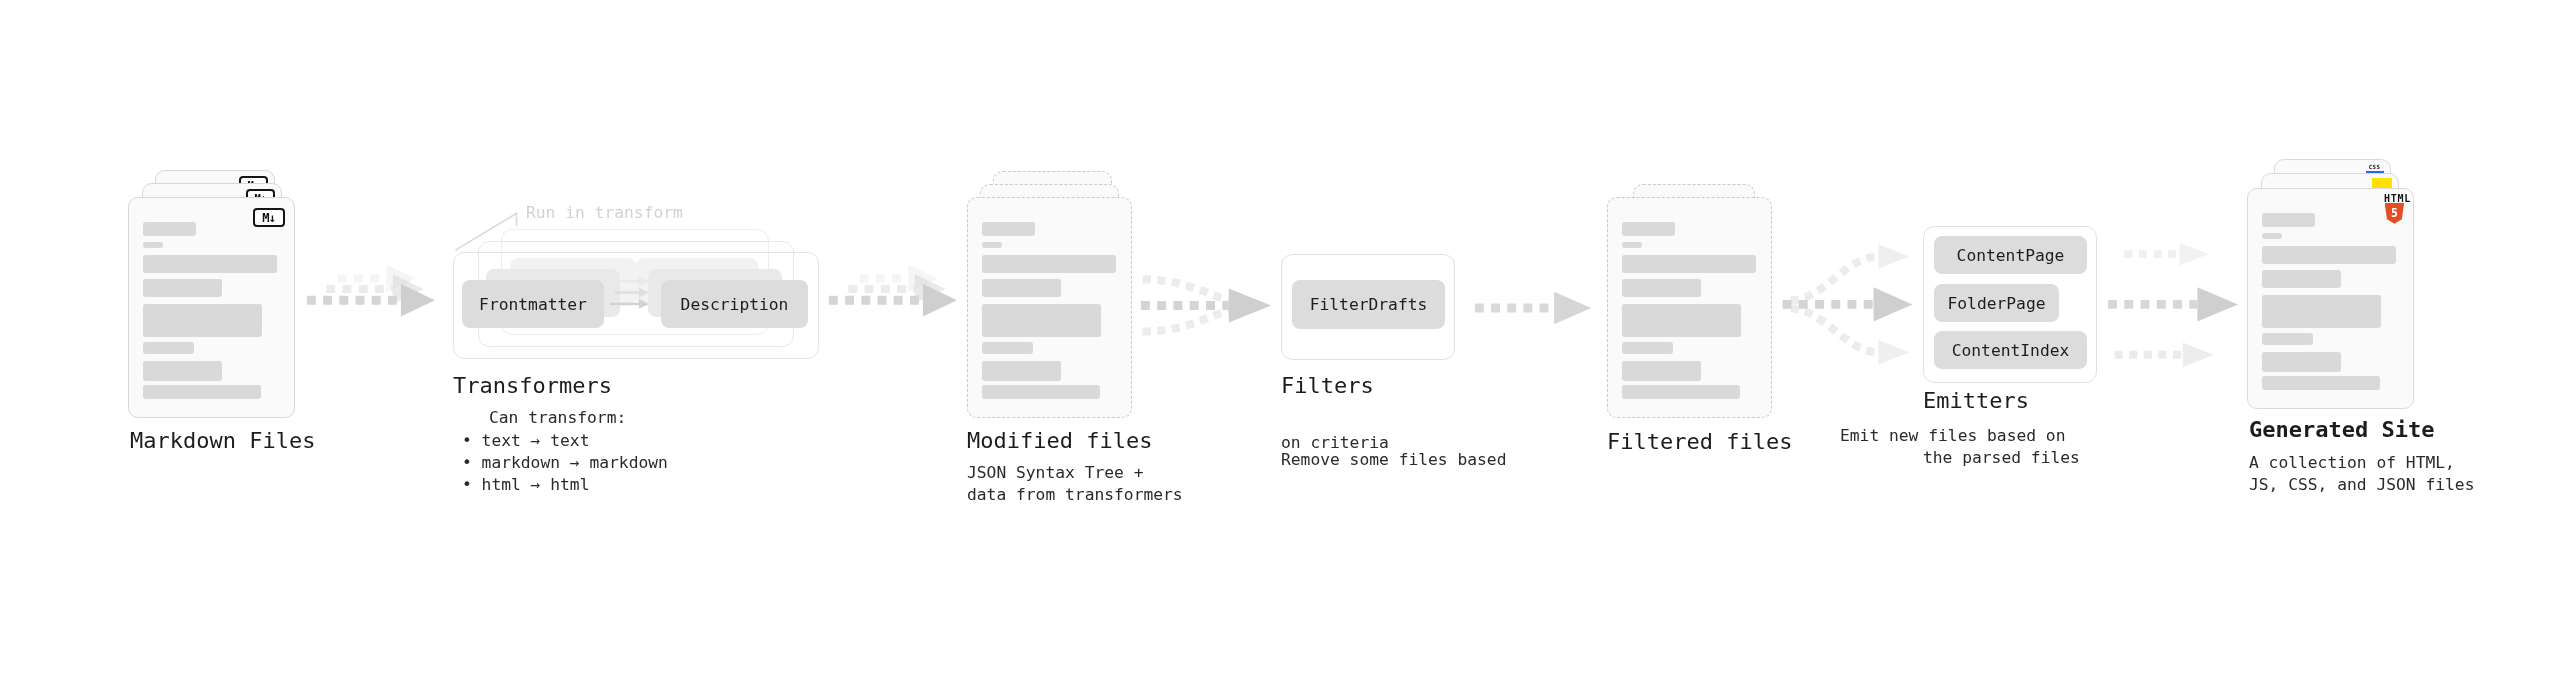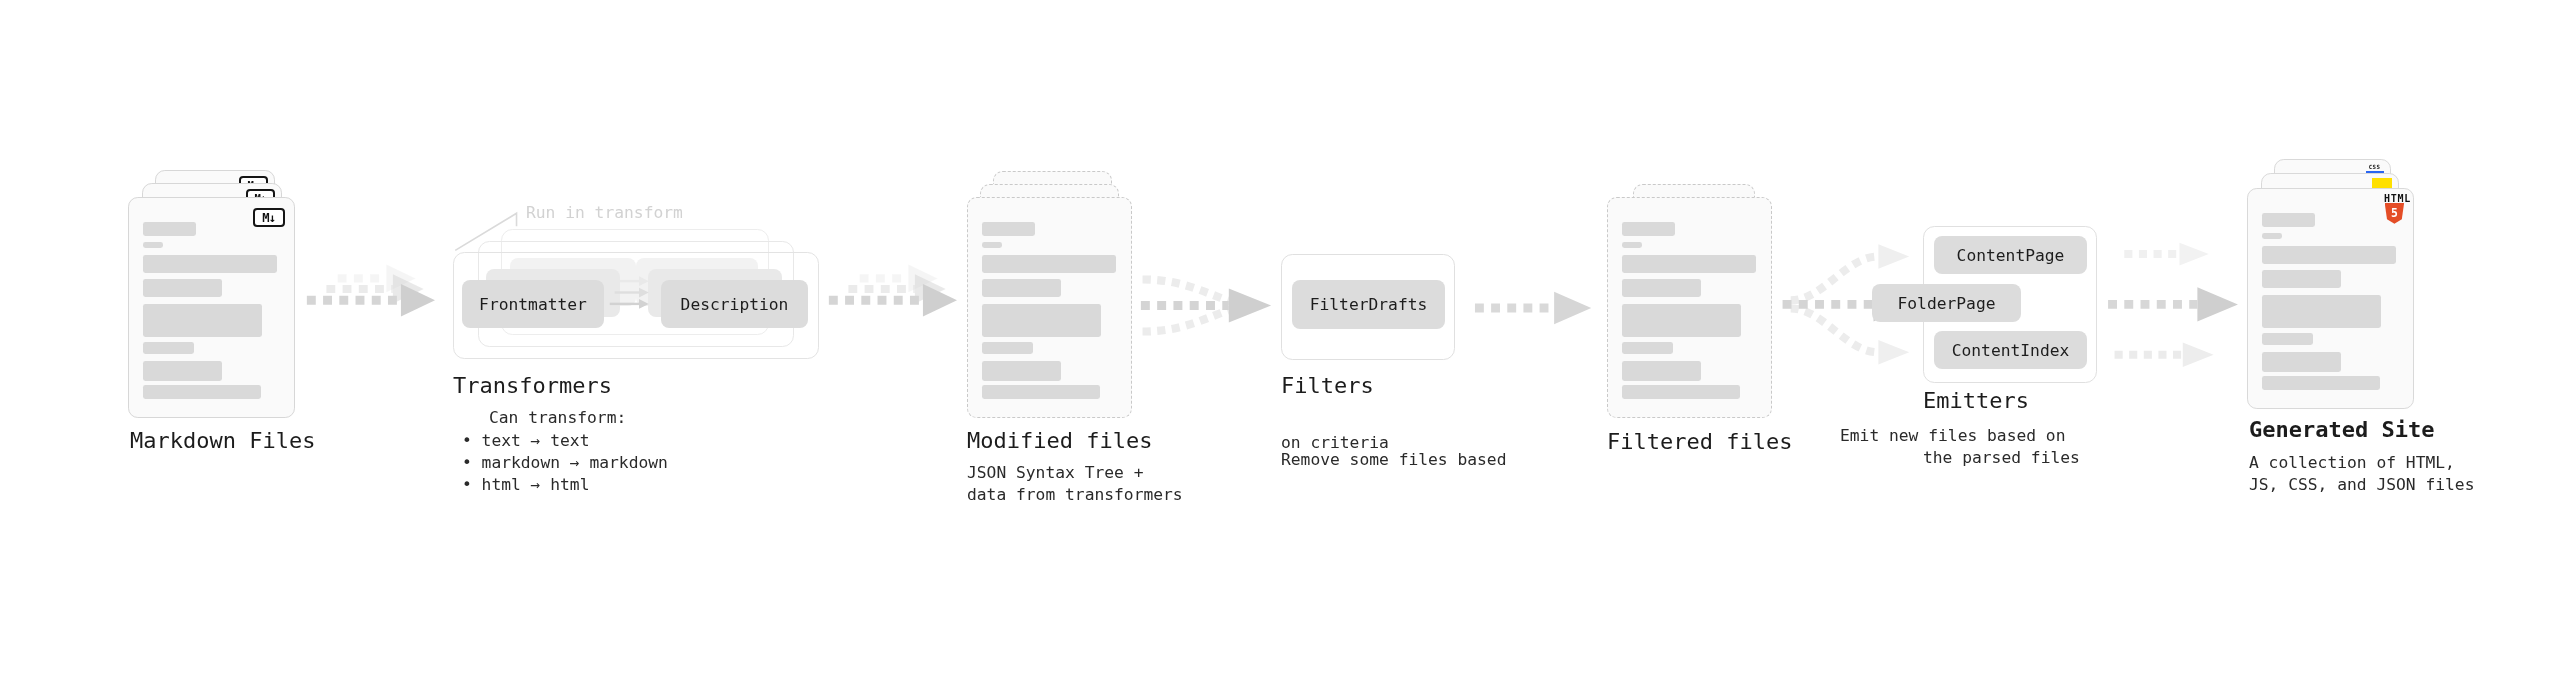--- a/index.html
+++ b/index.html
@@ -218,21 +218,21 @@
       <path d="M 18,88 C 58,88 86,142 126,142" fill="none" stroke="#ececec" stroke-width="10" stroke-dasharray="10 8"></path>
       <polygon points="126,127 164,142 126,157" fill="#efefef"></polygon>
       <line x1="8" y1="83" x2="120" y2="83" stroke="#d4d4d4" stroke-width="11" stroke-dasharray="11 9"></line>
       <polygon points="120,62 168,83 120,104" fill="#cfcfcf"></polygon>
     </svg>
   </div>
 
   <div>
     <div class="frame" style="left:1923px;top:226px;width:174px;height:157px;border-color:#e0e0e0;"></div>
     <div class="chip" style="left:1934px;top:236px;width:153px;height:38px;">ContentPage</div>
-    <div class="chip" style="left:1872px;top:284px;width:149px;height:38px;">FolderPage</div>
+    <div class="chip" style="left:1934px;top:284px;width:125px;height:38px;">FolderPage</div>
     <div class="chip" style="left:1934px;top:331px;width:153px;height:38px;">ContentIndex</div>
     <div class="h" style="left:1923px;top:388px;">Emitters</div>
     <div class="sub" style="left:1840px;top:425px;">Emit new files based on</div>
     <div class="sub" style="left:1923px;top:447px;">the parsed files</div>
   </div>
 
   <div class="arrow" style="left:2103px;top:237px;width:140px;height:138px;">
     <svg width="140" height="138" viewBox="0 0 172 170">
       <g>
           <line x1="26" y1="21" x2="94" y2="21" stroke="#f0f0f0" stroke-width="10" stroke-dasharray="10 8"></line>

